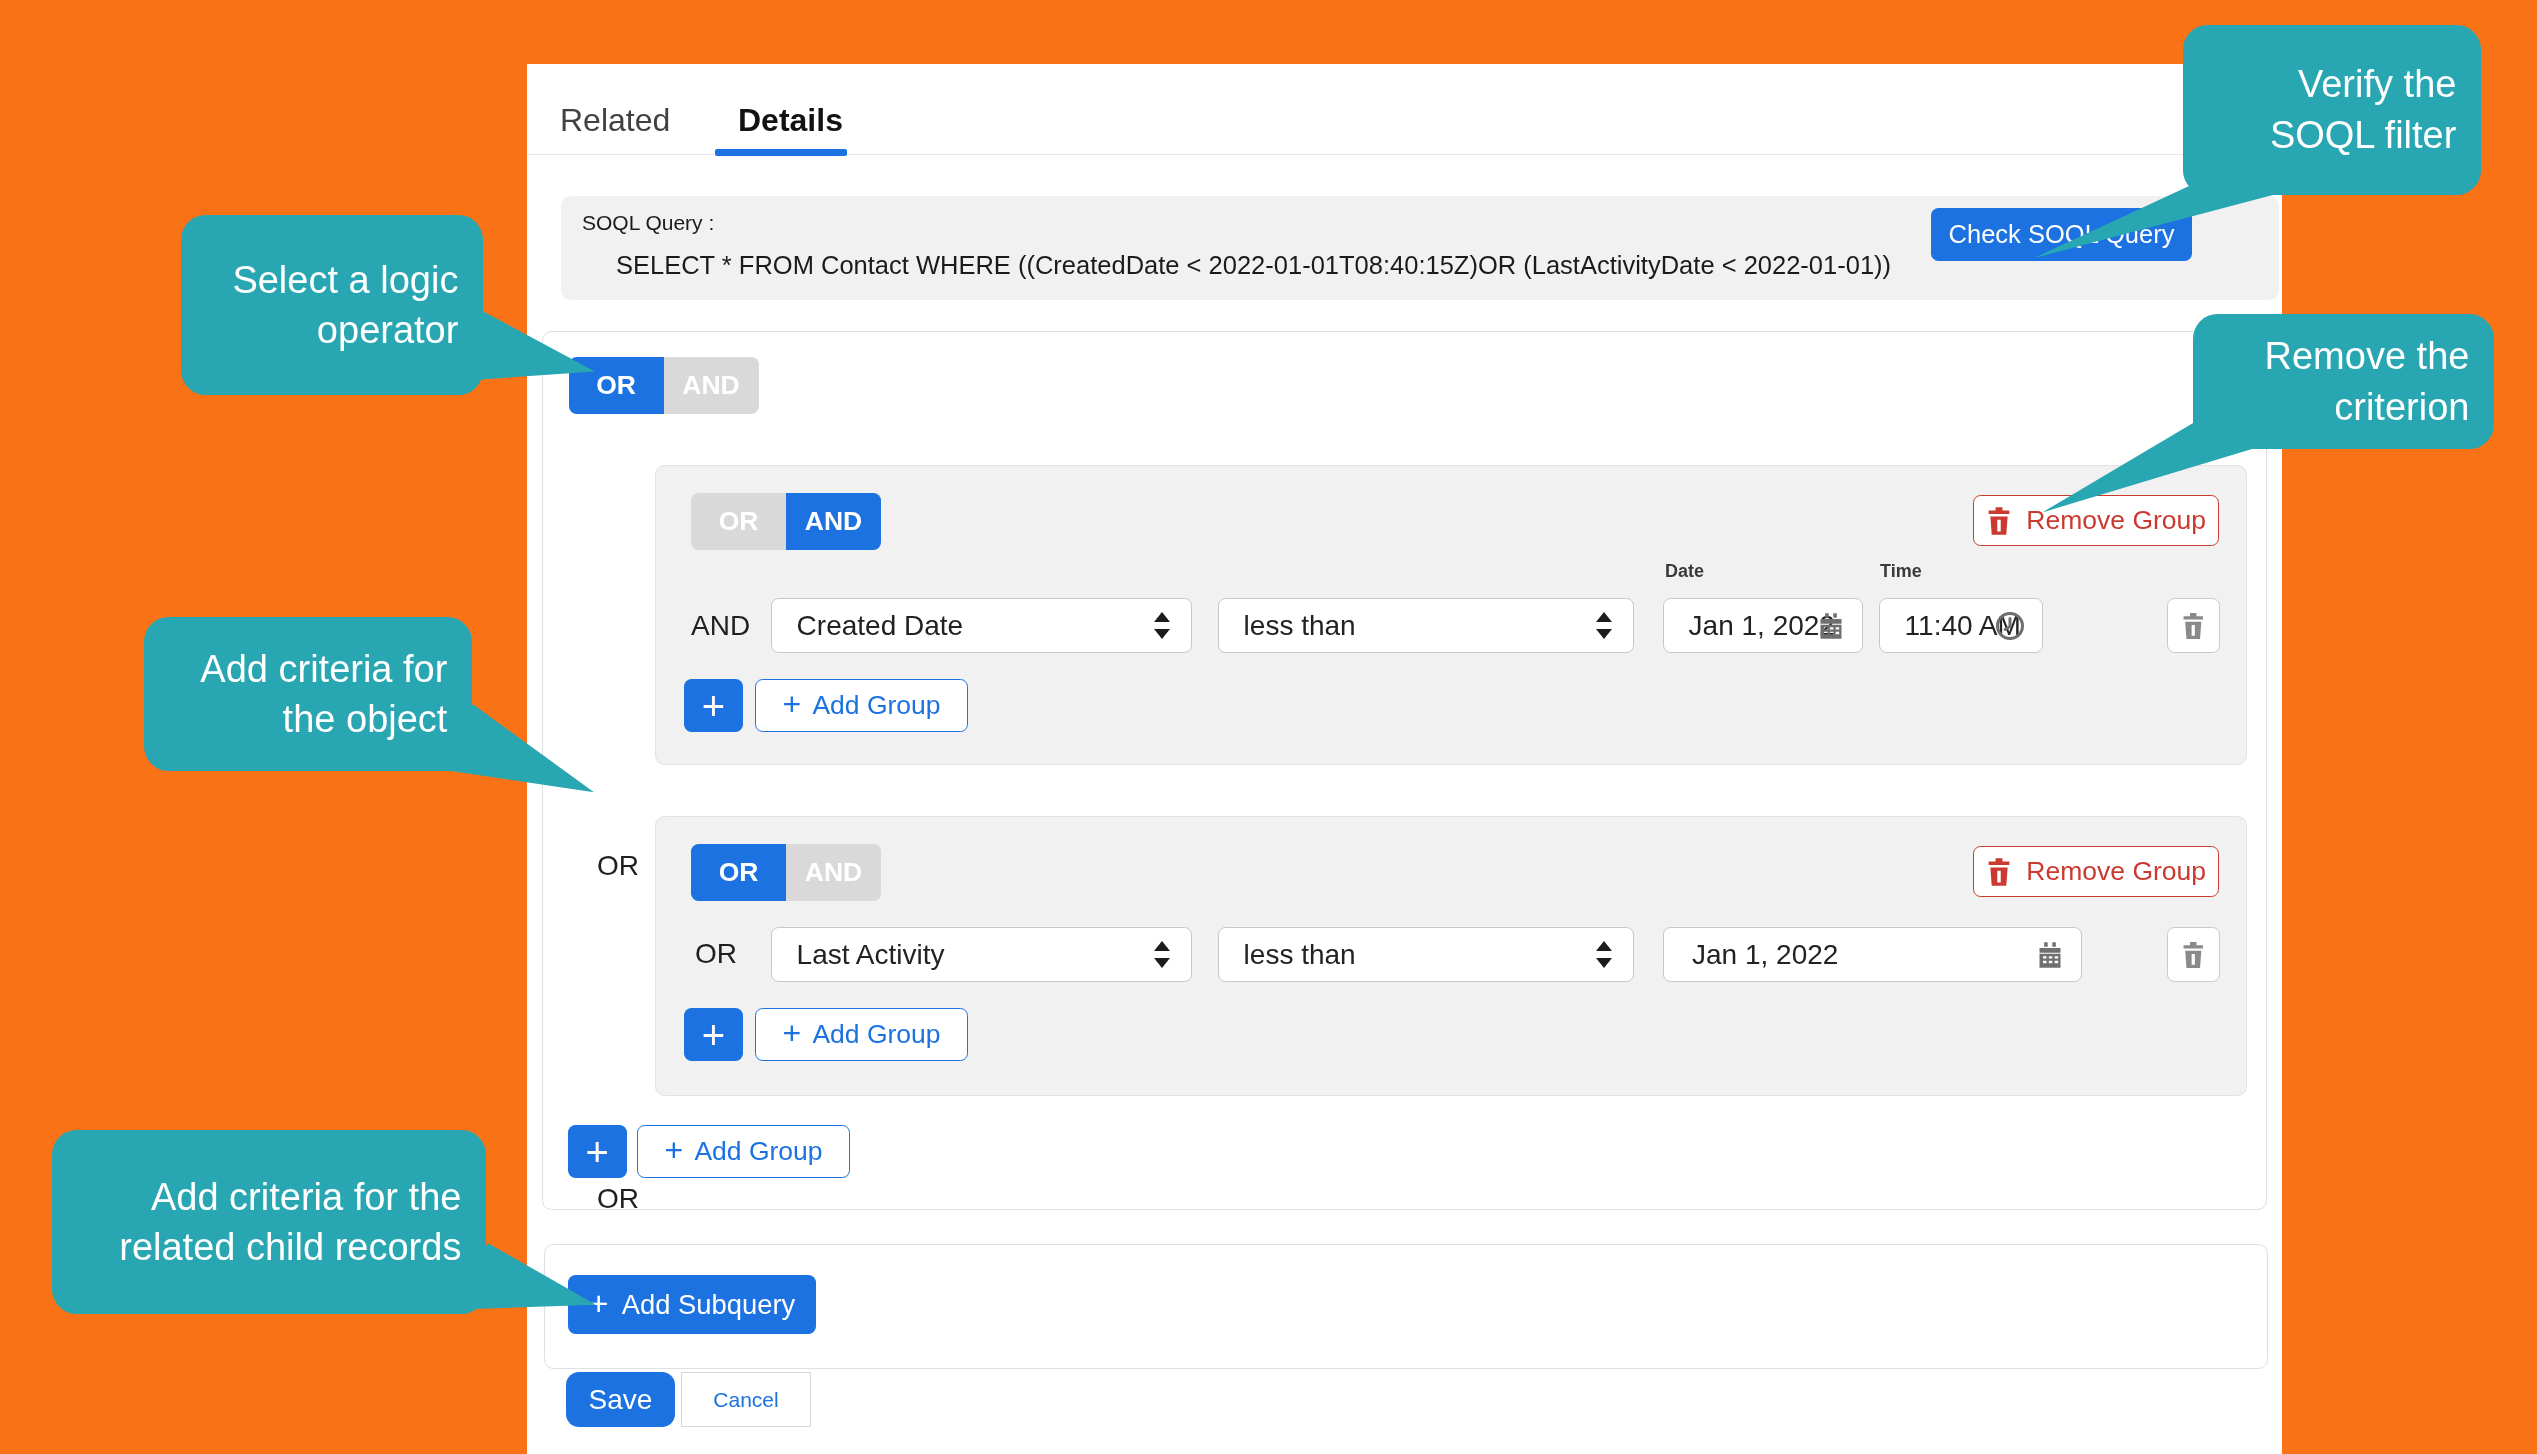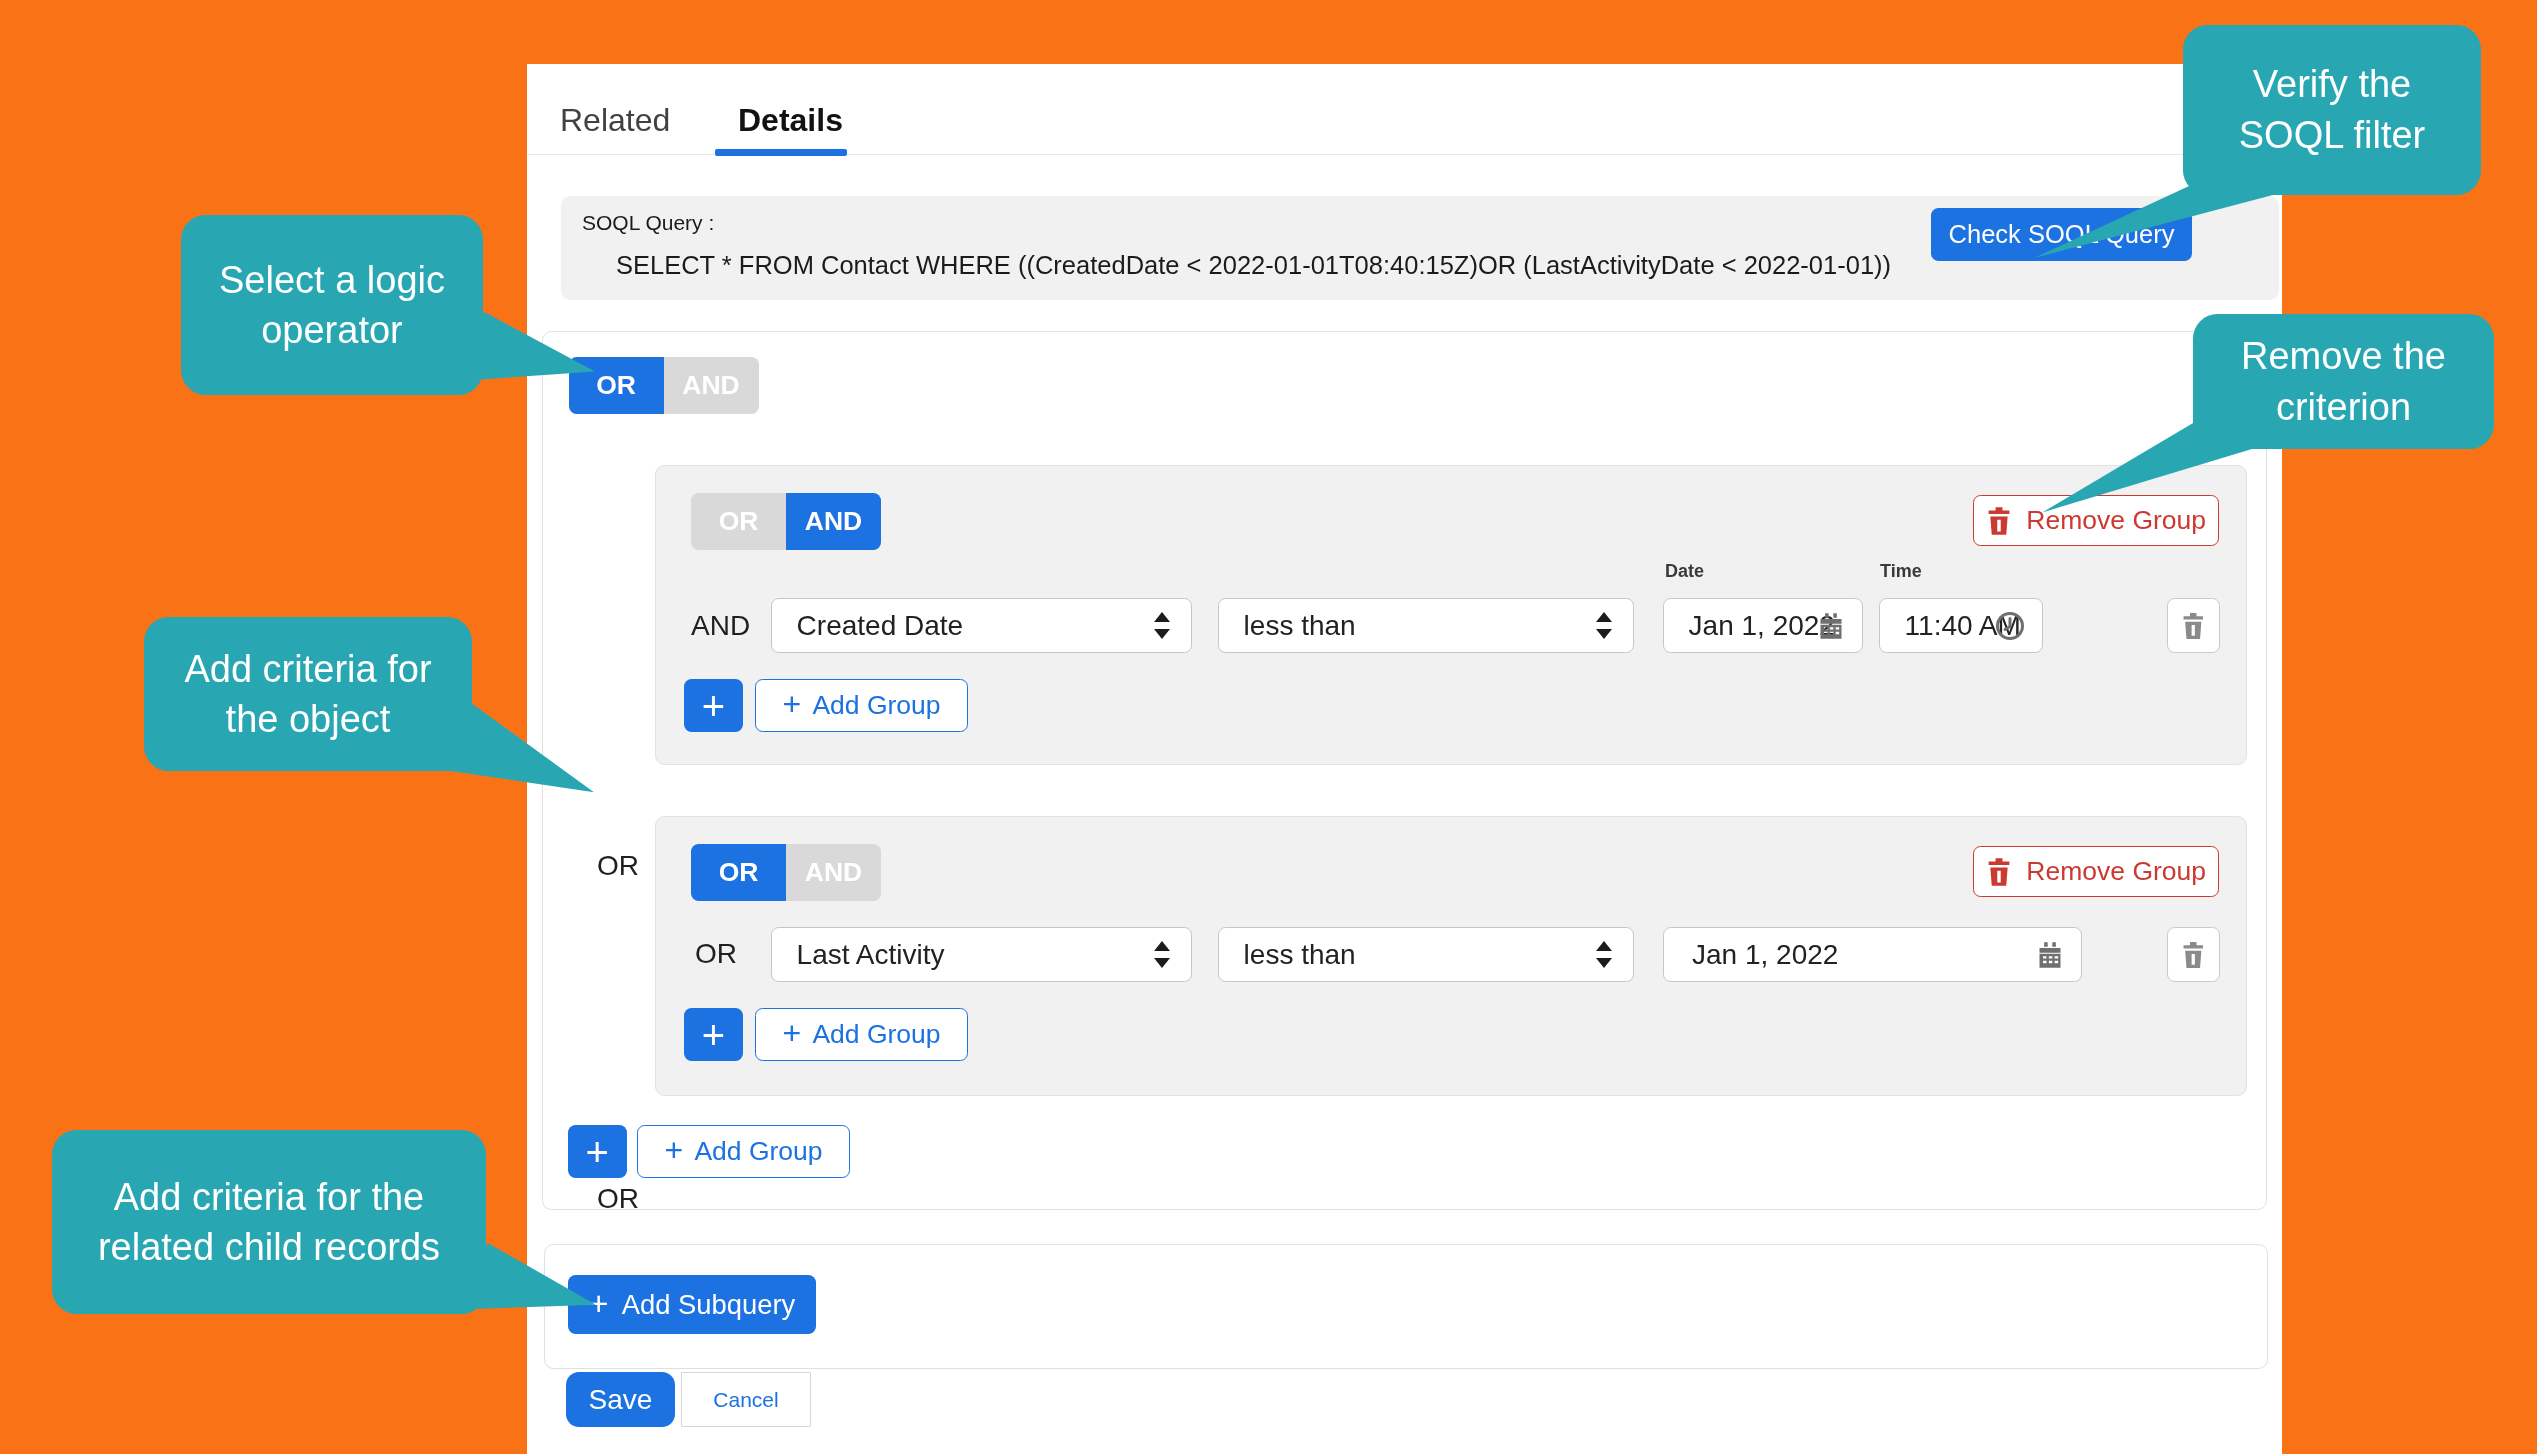--- a/index.html
+++ b/index.html
@@ -104,21 +104,21 @@
   .add-subquery-btn .plus-glyph { font-size:34px; margin-top:-2.8px; }
 
   
   .save-btn { position:absolute; left:39px; top:1308px; width:109px; height:55px; background:#1b72e0; color:#fff;
               border:none; border-radius:13px; font-size:28px; font-family:inherit; cursor:pointer; }
   .cancel-btn { position:absolute; left:154px; top:1308px; width:130px; height:55px; background:#fff; color:#1b72e0;
                 border:1.9px solid #d6d6d6; border-radius:1px; font-size:21px; font-family:inherit; cursor:pointer; }
 
   
   .callout { position:absolute; background:#28a7b2; color:#fff; border-radius:24.6px; z-index:41;
-             display:flex; align-items:center; justify-content:center; text-align:center;
+             display:flex; align-items:center; justify-content:center; text-align:right;
              font-size:38px; line-height:1.32; padding:13.2px 24.6px; }
   .co-verify  { left:2183px; top:24.6px;  width:298px; height:170px; }
   .co-logic   { left:181px;  top:215px; width:302px; height:180px; }
   .co-remove  { left:2193px; top:314px; width:301px; height:135px; }
   .co-object  { left:144px;  top:617px; width:328px; height:154px; }
   .co-related { left:52px;   top:1130px; width:434px; height:184px; }
   #tails { position:absolute; left:0; top:0; z-index:40; pointer-events:none; }
 
   .icon-svg { display:block; }
 </style>

